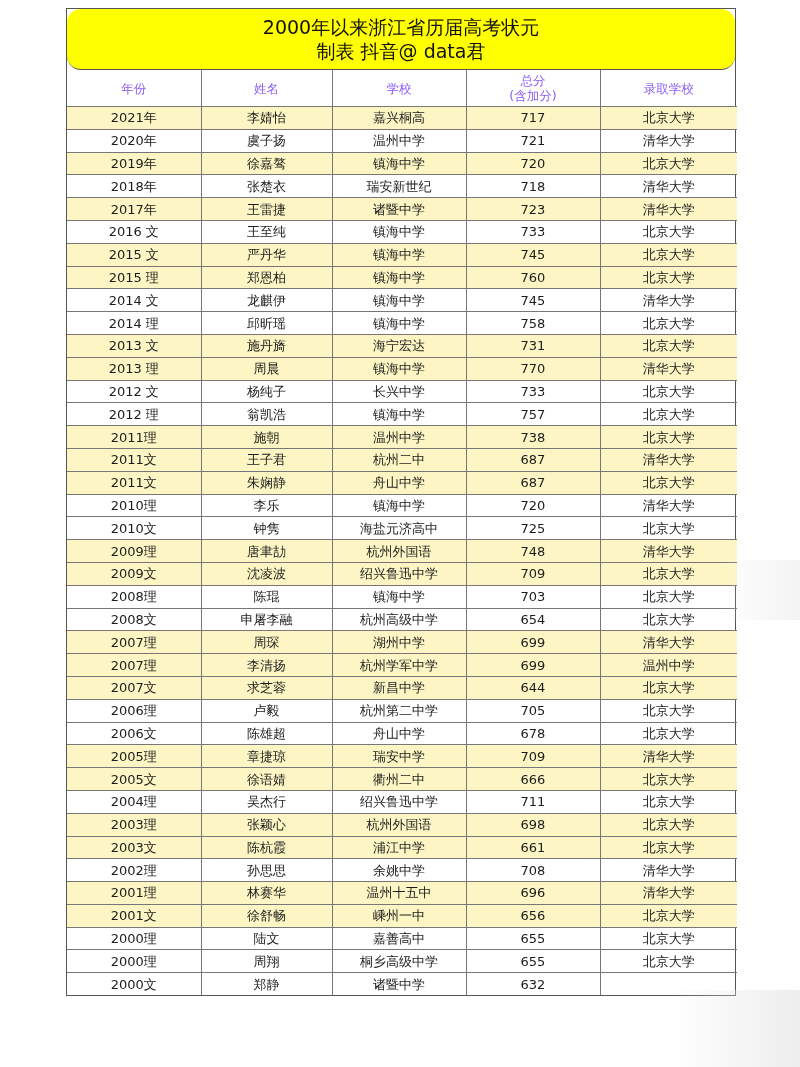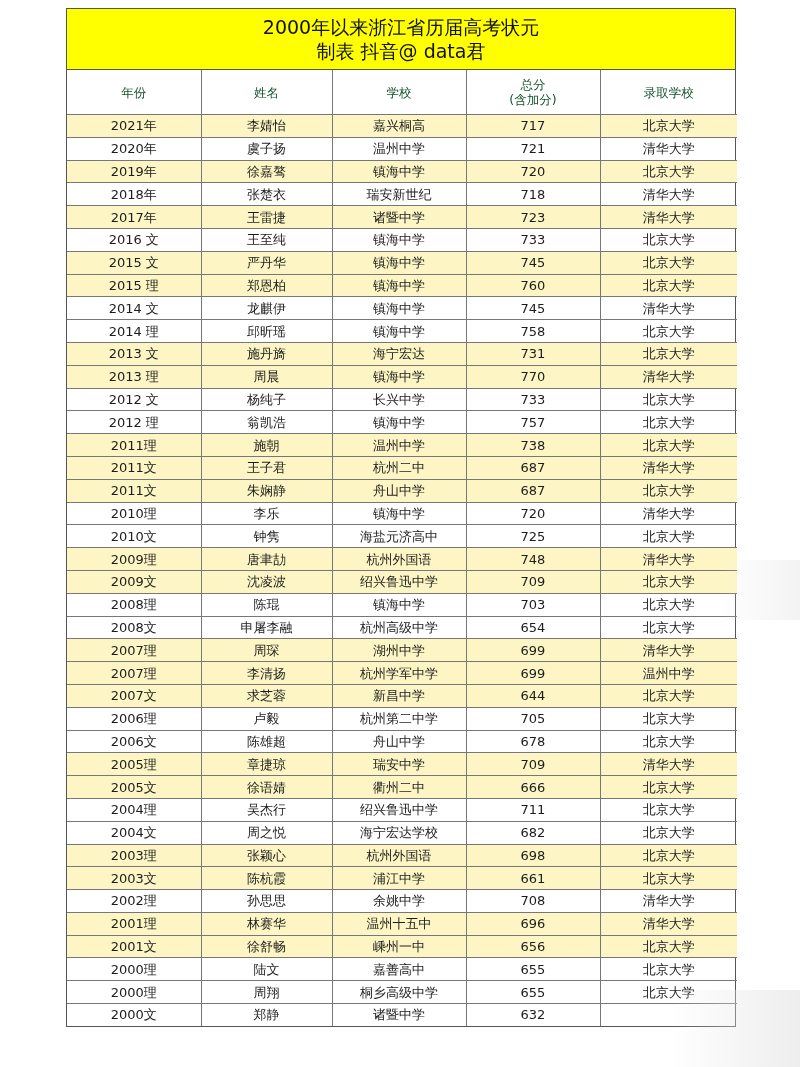--- a/index.html
+++ b/index.html
@@ -1,27 +1,27 @@
 <!DOCTYPE html>
 <html><head>
 <meta charset="utf-8">
 <style>
   html, body { margin: 0; padding: 0; background: #ffffff; }
   body { width: 800px; height: 1067px; position: relative; overflow: hidden;
          font-family: "DejaVu Sans", "Liberation Sans", sans-serif; color: #1a1a1a; }
   .sheet { position: absolute; left: 66px; top: 8px; width: 670px;
            border: 1.5px solid #555; box-sizing: border-box; }
   .title-band { background: #ffff00; height: 60px; border-bottom: 1.5px solid #555;
-                display: flex; flex-direction: column; align-items: center; justify-content: center; }
+                display: flex; flex-direction: column; align-items: center; justify-content: center; border-radius: 14px; }
   .title-line { font-size: 19px; line-height: 24px; color: #111; }
   table { border-collapse: collapse; width: 100%; table-layout: fixed; }
   col.c1 { width: 134px; } col.c2 { width: 131px; } col.c3 { width: 134px; }
   col.c4 { width: 134px; } col.c5 { width: 137px; }
   th, td { border: 1px solid #777; text-align: center; padding: 0; font-weight: normal; }
-  th { height: 44px; font-size: 12.5px; line-height: 15px; color: #14532d; }
+  th { height: 36px; font-size: 12.5px; line-height: 15px; color: #8b5cf6; }
   td { height: 21.8px; font-size: 13px; line-height: 21px; color: #1c1c1c; }
   tr.hl td { background: #fdf6c4; }
   tr:first-child th { border-top: none; }
   th:first-child, td:first-child { border-left: none; }
   th:last-child, td:last-child { border-right: none; text-align: center; }
   tbody tr:last-child td { border-bottom: none; }
   .fade { position: absolute; right: 0; top: 560px; width: 80px; height: 60px;
           background: linear-gradient(90deg, rgba(255,255,255,0), rgba(235,235,235,0.6)); }
   .fade2 { position: absolute; right: 0; top: 990px; width: 130px; height: 77px;
            background: linear-gradient(90deg, rgba(255,255,255,0), rgba(230,230,230,0.7)); }
@@ -265,27 +265,20 @@
           <td>666</td>
           <td>北京大学</td>
         </tr>
         <tr>
           <td>2004理</td>
           <td>吴杰行</td>
           <td>绍兴鲁迅中学</td>
           <td>711</td>
           <td>北京大学</td>
         </tr>
-        <tr>
-          <td>2004文</td>
-          <td>周之悦</td>
-          <td>海宁宏达学校</td>
-          <td>682</td>
-          <td>北京大学</td>
-        </tr>
         <tr class="hl">
           <td>2003理</td>
           <td>张颖心</td>
           <td>杭州外国语</td>
           <td>698</td>
           <td>北京大学</td>
         </tr>
         <tr class="hl">
           <td>2003文</td>
           <td>陈杭霞</td>

